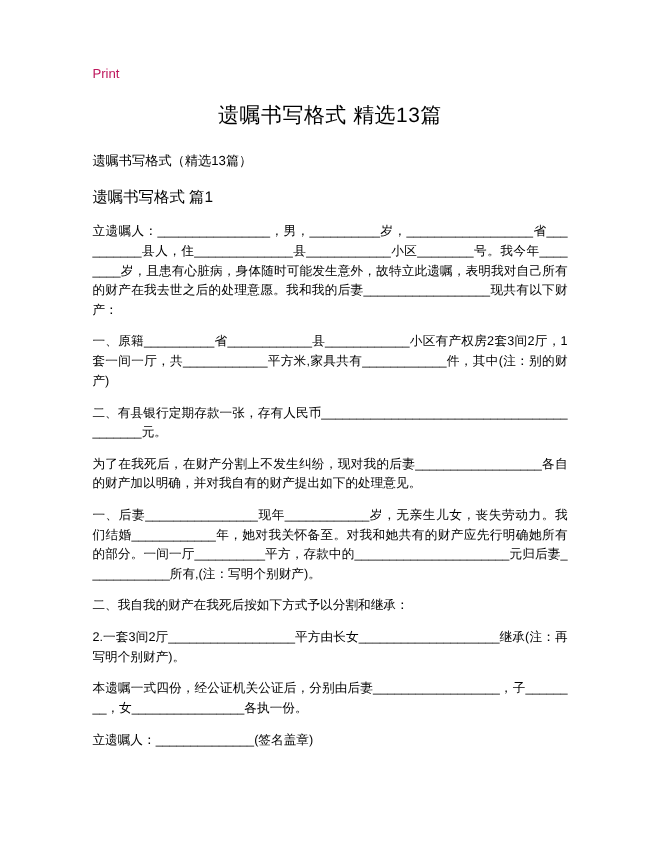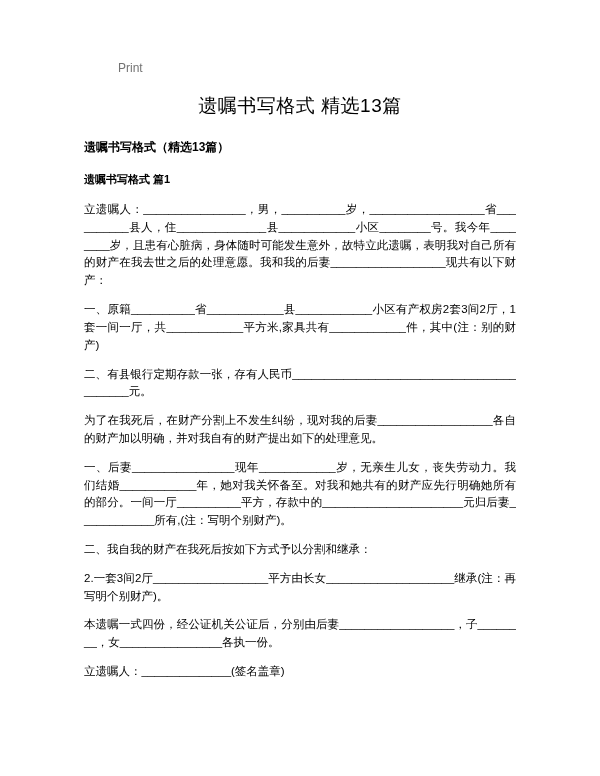--- a/index.html
+++ b/index.html
@@ -13,42 +13,41 @@
     width: 600px;
     height: 776px;
     box-sizing: border-box;
     background: #ffffff;
     color: #000000;
     padding: 58px 84px 30px 84px;
     overflow: hidden;
   }
   .print-link {
     font-size: 12px;
-    color: #737373;
+    color: #be185d;
     text-decoration: none;
     display: inline-block;
     margin-bottom: 18px;
     cursor: pointer;
-    margin-left: 34px;
   }
   .doc-title {
     font-size: 19px;
     font-weight: normal;
     text-align: center;
     margin: 0 0 20px 0;
     letter-spacing: 0.5px;
   }
   .doc-subtitle {
     font-size: 12px;
-    font-weight: bold;
+    font-weight: normal;
     margin: 0 0 16px 0;
   }
   .section-heading {
-    font-size: 11px;
-    font-weight: bold;
+    font-size: 14px;
+    font-weight: normal;
     margin: 0 0 14px 0;
   }
   .para {
     font-size: 11.5px;
     line-height: 1.55;
     margin: 0 0 11px 0;
     text-align: justify;
     word-break: break-all;
     overflow-wrap: break-word;
   }

